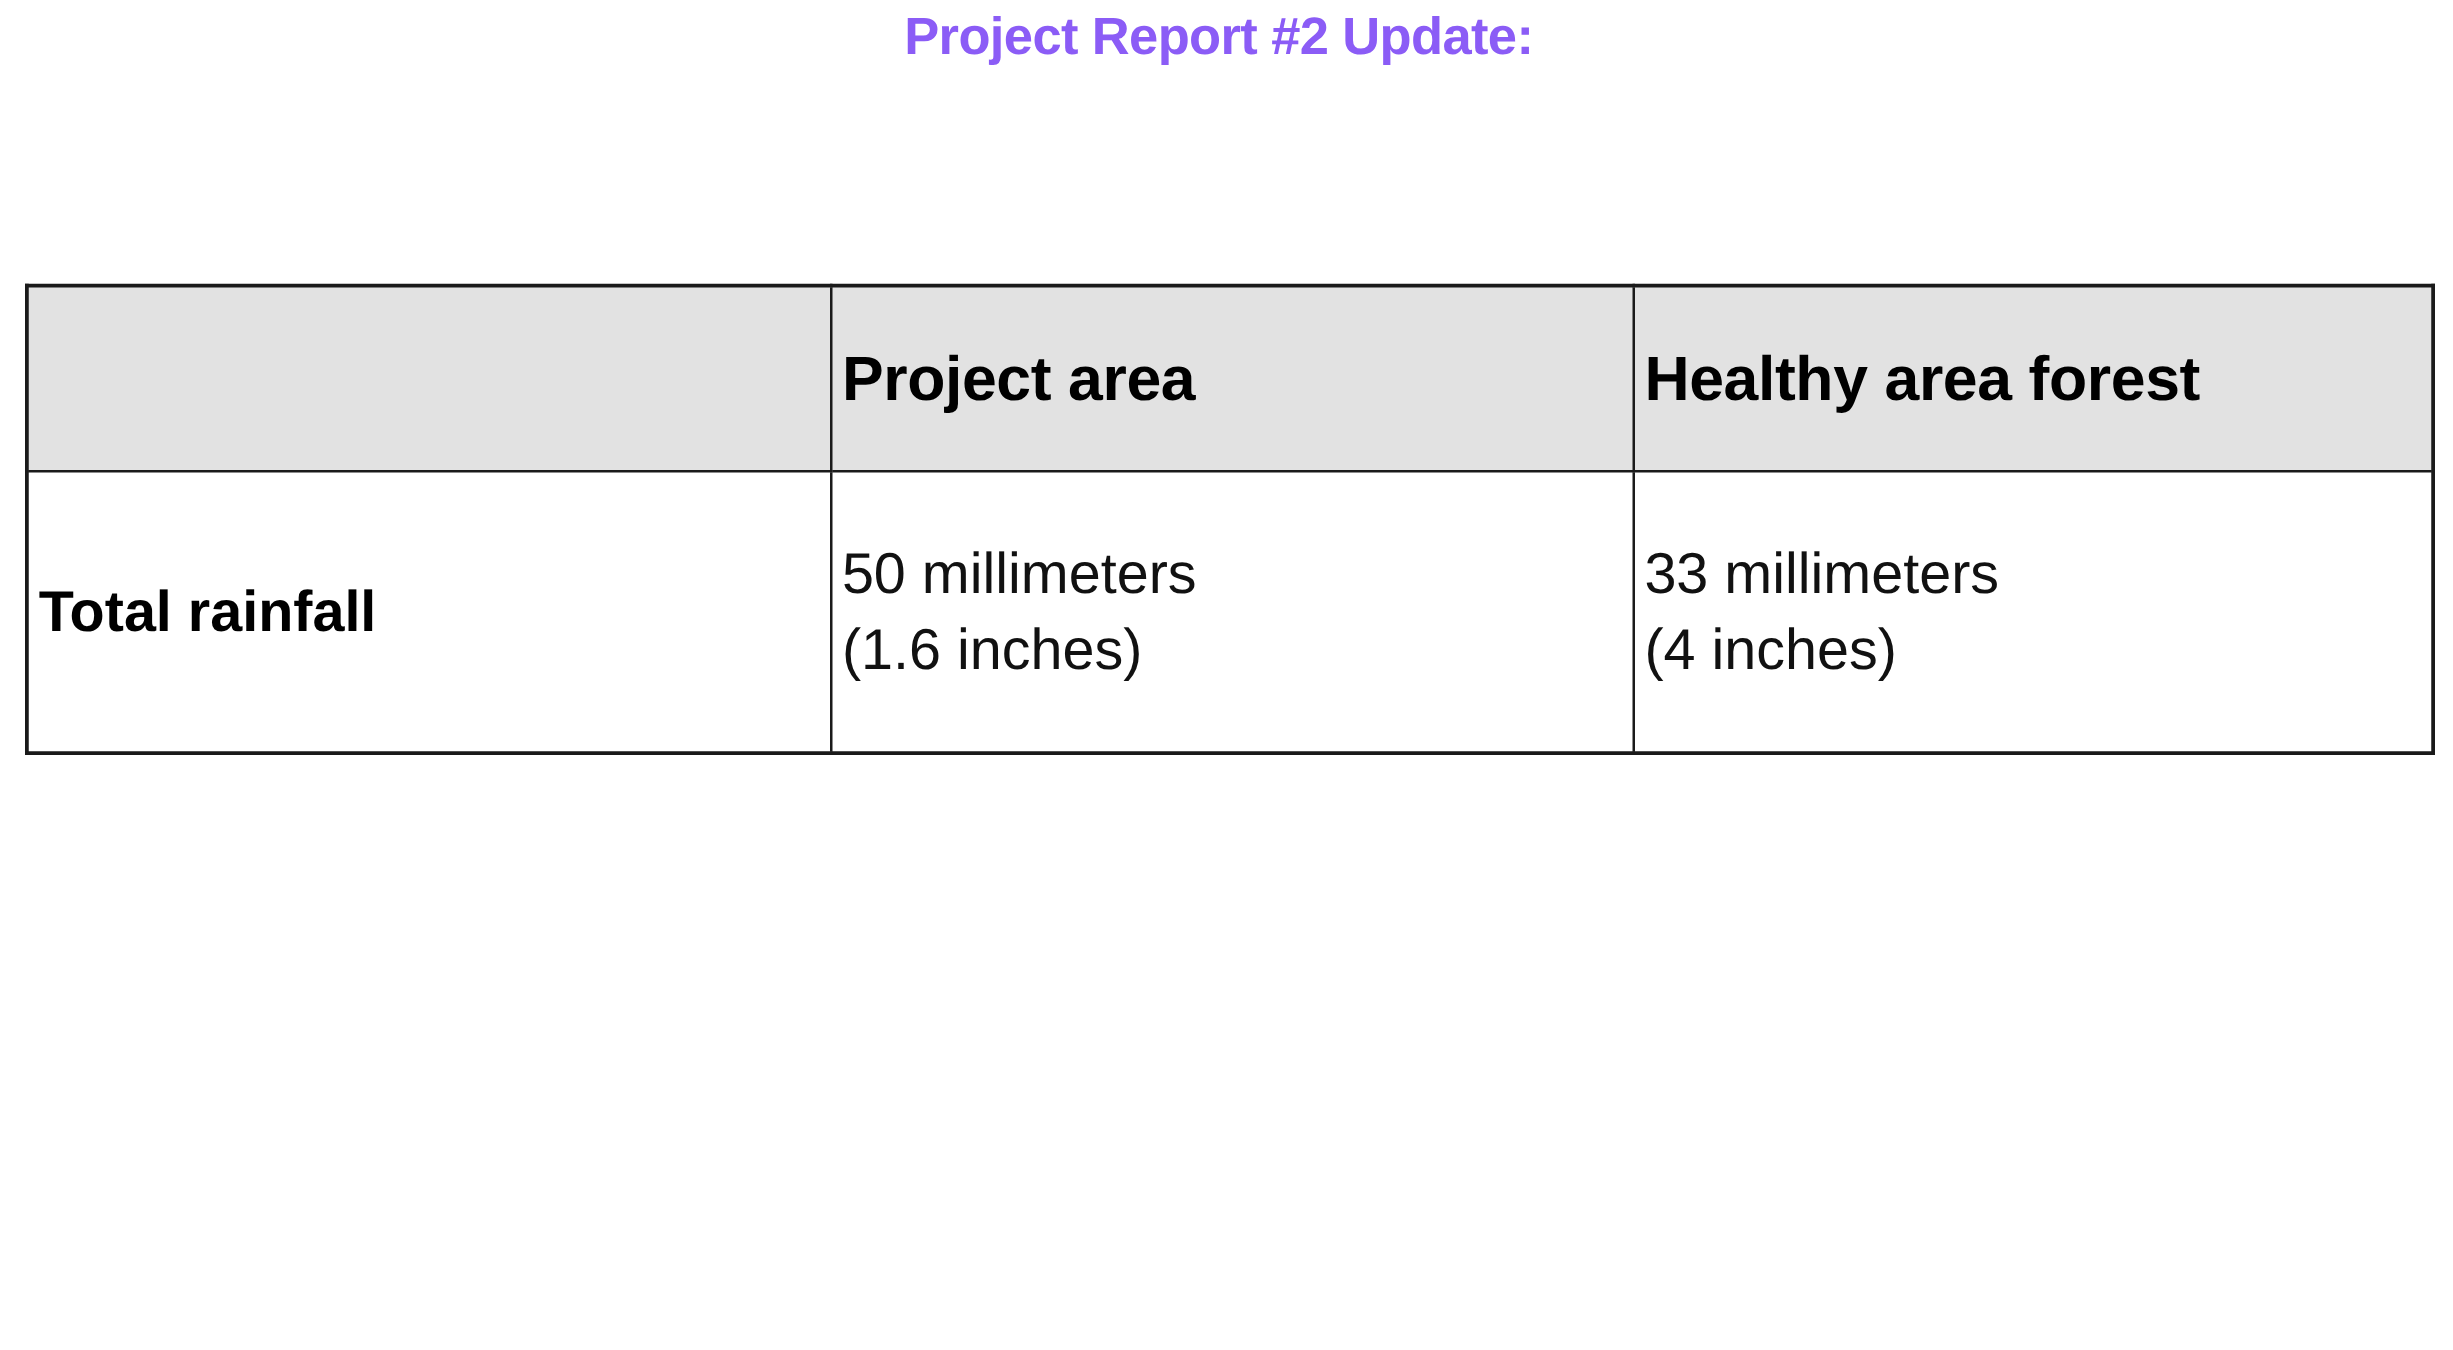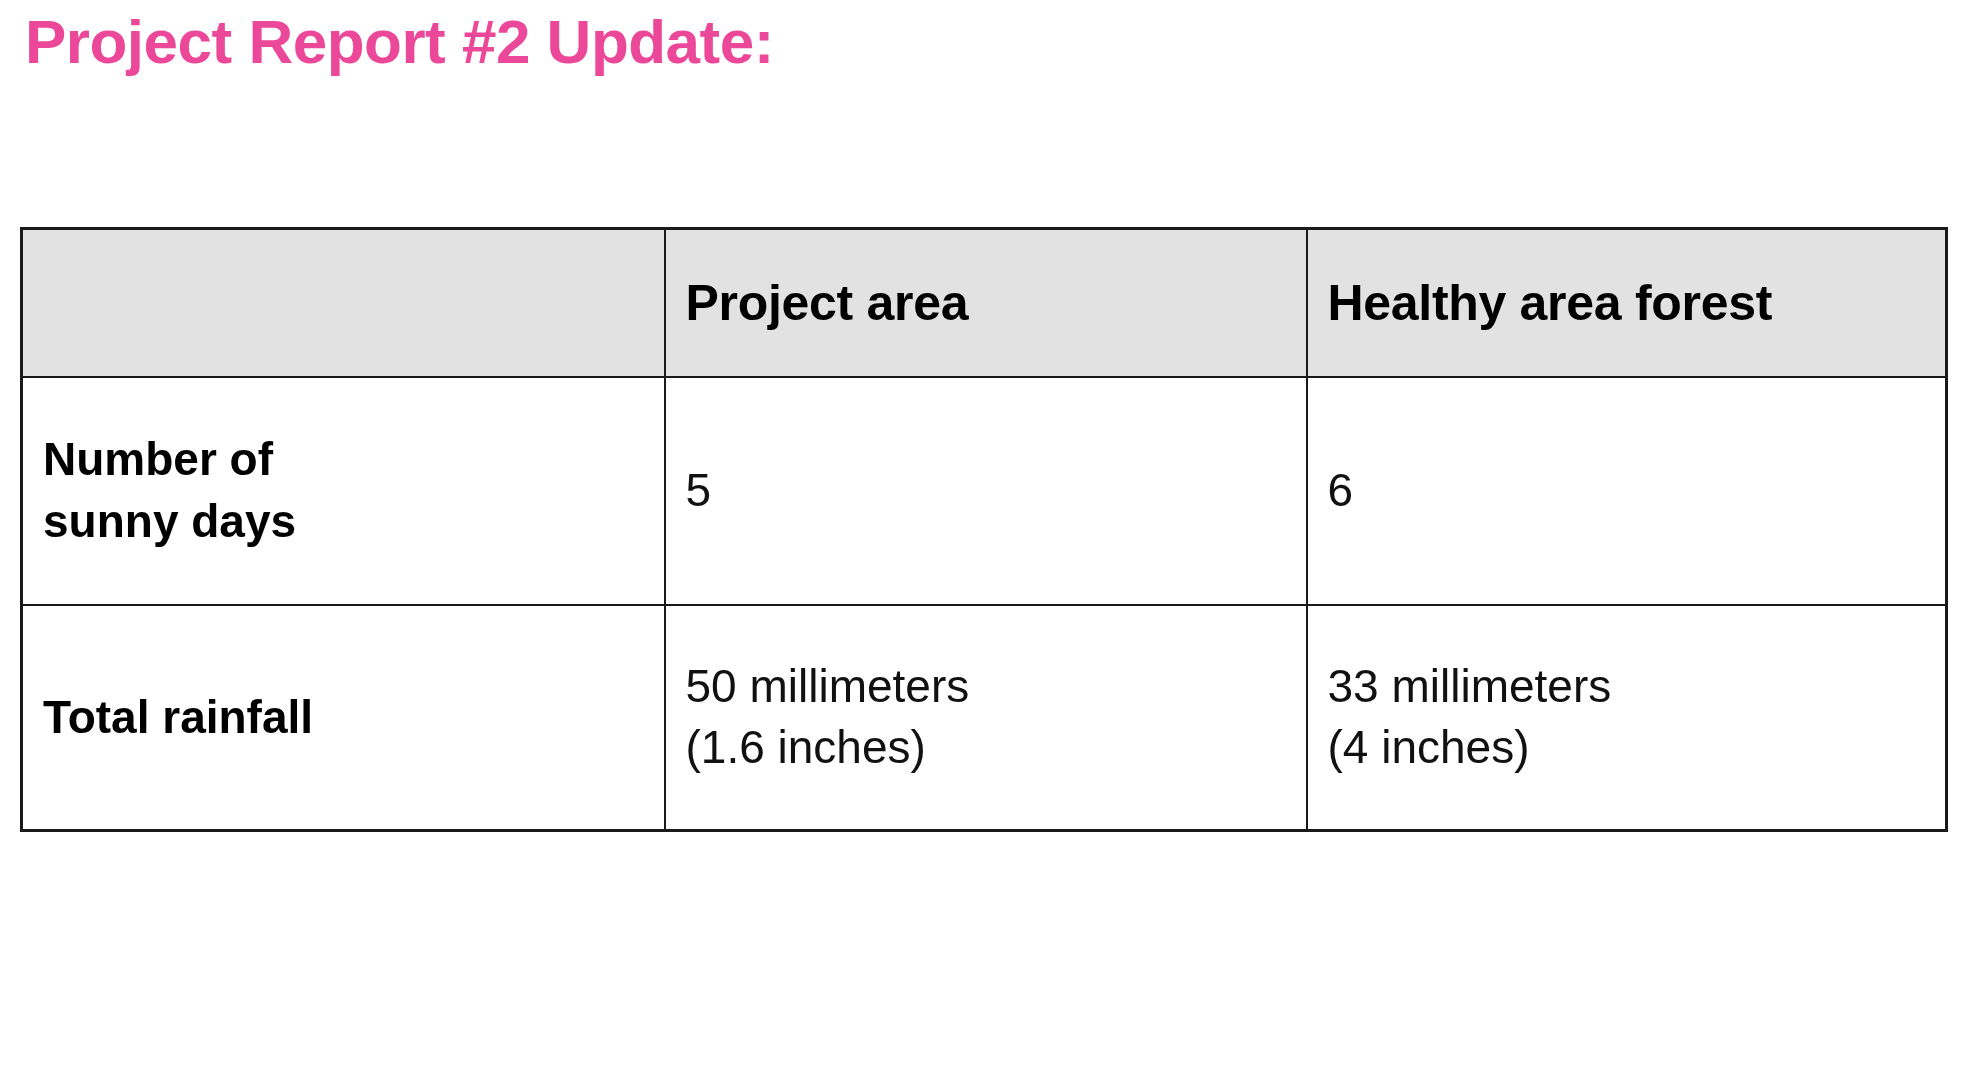--- a/index.html
+++ b/index.html
@@ -23,26 +23,27 @@
   }
 
   
   .title-block {
     position: absolute;
     left: 25px;
     top: 2px;
     width: 1900px;
   }
   .title-line {
-    font-size: 62px;
+    font-size: 42px;
     font-weight: bold;
     line-height: 1.28;
     letter-spacing: -0.5px;
-    color: #ec4899;
+    color: #8b5cf6;
     white-space: nowrap;
+    text-align: center;
   }
 
   
   .data-table {
     position: absolute;
     left: 20px;
     top: 227px;
     width: 1925px;
     border-collapse: collapse;
     table-layout: fixed;
@@ -50,21 +51,21 @@
   }
   .data-table col.c-label  { width: 643px; }
   .data-table col.c-col1   { width: 642px; }
   .data-table col.c-col2   { width: 640px; }
 
   .data-table th,
   .data-table td {
     border: 2px solid #1a1a1a;
     vertical-align: middle;
     text-align: left;
-    padding: 0 20px;
+    padding: 0 8px;
     box-sizing: border-box;
   }
 
   
   .head-row th {
     background: #e2e2e2;
     height: 148px;
     font-size: 50px;
     font-weight: bold;
     letter-spacing: -0.3px;
@@ -110,32 +111,20 @@
       <col class="c-col2">
     </colgroup>
     <thead>
       <tr class="head-row">
         <th class="blank-head"></th>
         <th>Project area</th>
         <th>Healthy area forest</th>
       </tr>
     </thead>
     <tbody>
-      <tr class="r-sunny">
-        <td class="row-label">
-          <span class="val-line">Number of</span>
-          <span class="val-line">sunny days</span>
-        </td>
-        <td class="cell-value">
-          <span class="val-line">5</span>
-        </td>
-        <td class="cell-value">
-          <span class="val-line">6</span>
-        </td>
-      </tr>
       <tr class="r-rain">
         <td class="row-label">
           <span class="val-line">Total rainfall</span>
         </td>
         <td class="cell-value">
           <span class="val-line">50 millimeters</span>
           <span class="val-line">(1.6 inches)</span>
         </td>
         <td class="cell-value">
           <span class="val-line">33 millimeters</span>

